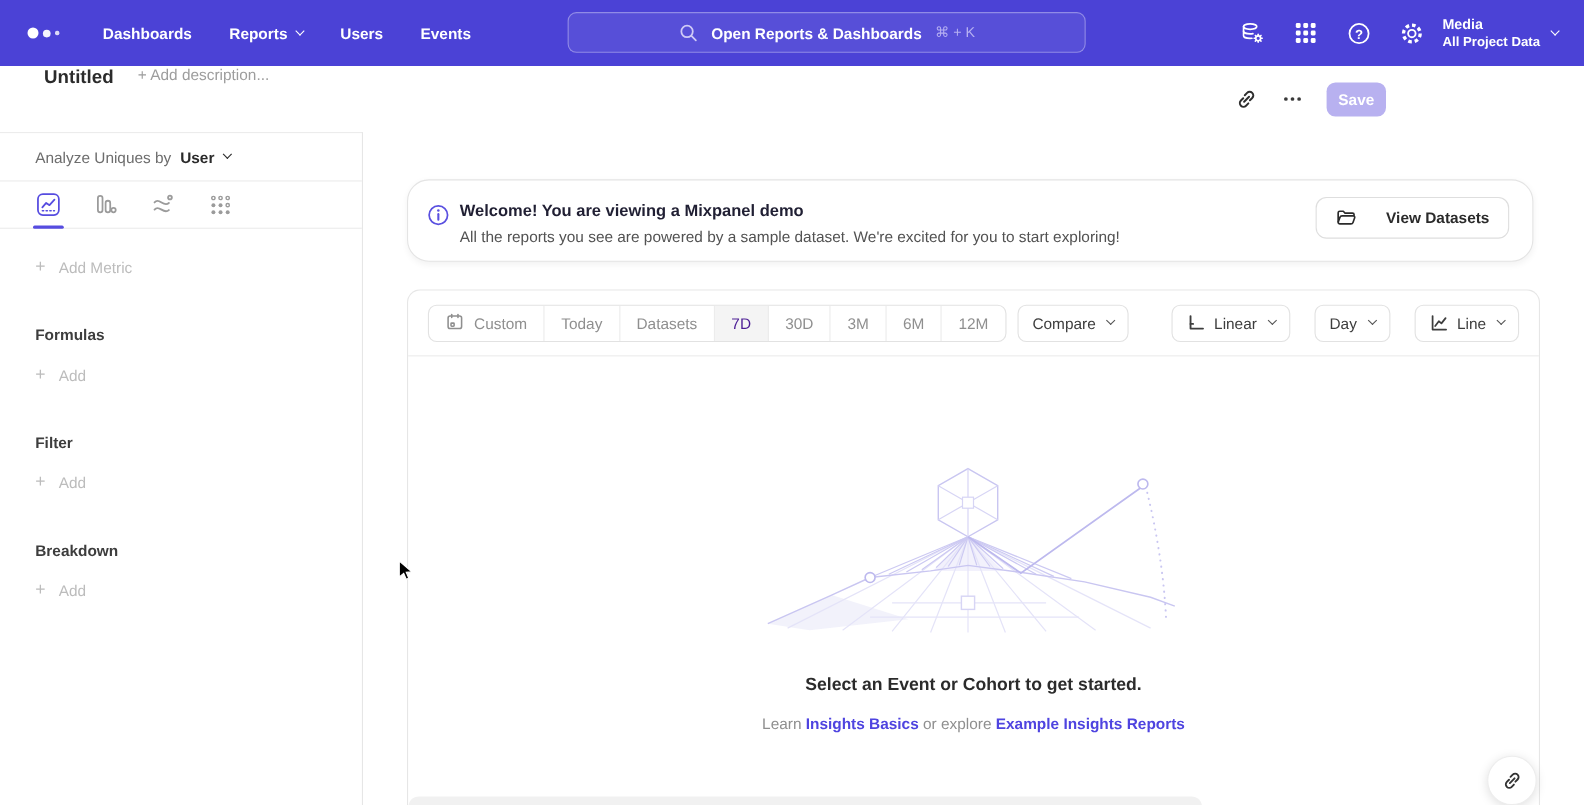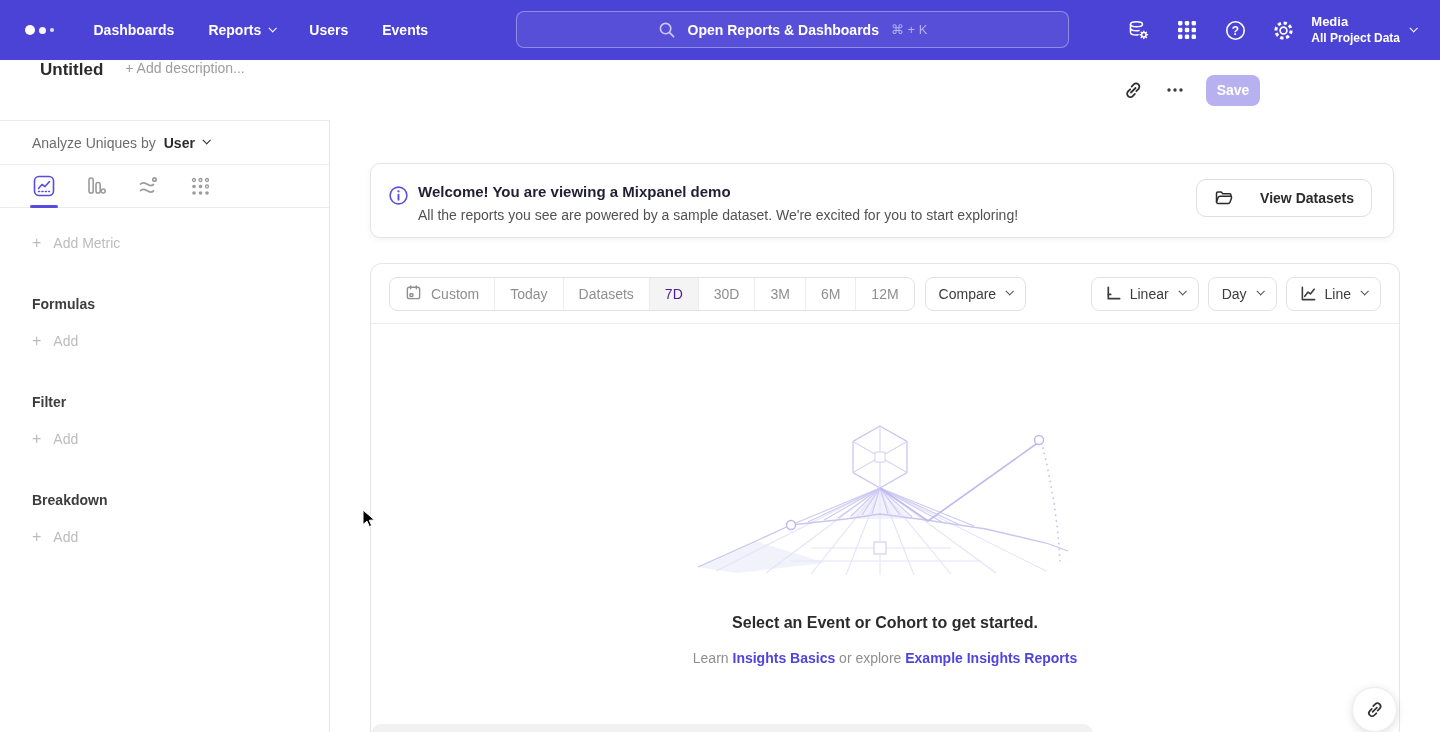--- a/index.html
+++ b/index.html
@@ -9,21 +9,21 @@
 
   
   .topnav { position:absolute; left:0; top:0; width:1440px; height:60px; background:#4b42d6; display:flex; align-items:center; padding-left:25px; color:#fff; }
   .logo { display:flex; align-items:center; gap:4px; margin-right:40px; }
   .logo i { display:block; border-radius:50%; background:#fff; }
   .logo i:nth-child(1){ width:10px; height:10px; }
   .logo i:nth-child(2){ width:7px; height:7px; opacity:.95; }
   .logo i:nth-child(3){ width:3.5px; height:3.5px; opacity:.8; }
   .navitem { font-size:14px; font-weight:600; color:#fff; margin-right:34px; display:flex; align-items:center; cursor:pointer; }
   .chev { display:inline-block; width:6px; height:6px; border-right:1.6px solid currentColor; border-bottom:1.6px solid currentColor; transform:rotate(45deg) translateY(-1px); margin-left:8px; margin-top:-3px; }
-  .searchbar { position:absolute; left:516px; top:11px; width:553px; height:37px; border-radius:8px; background:rgba(255,255,255,0.07); border:1px solid rgba(255,255,255,0.35); display:flex; align-items:center; justify-content:center; gap:12px; cursor:pointer; }
+  .searchbar { position:absolute; left:516px; top:11px; width:471px; height:37px; border-radius:8px; background:rgba(255,255,255,0.07); border:1px solid rgba(255,255,255,0.35); display:flex; align-items:center; justify-content:center; gap:12px; cursor:pointer; }
   .searchbar .ph { font-size:14px; font-weight:600; color:#fff; }
   .searchbar .sc { font-size:13px; color:#b6b0f2; }
   .nav-right { position:absolute; right:0; top:0; height:60px; display:flex; align-items:center; padding-right:24px; }
   .nav-ic { width:24px; height:24px; margin-left:24px; display:flex; align-items:center; justify-content:center; cursor:pointer; color:#fff; }
   .proj { margin-left:16px; line-height:1.25; cursor:pointer; }
   .proj .p1 { font-size:13px; font-weight:700; color:#fff; }
   .proj .p2 { font-size:12px; font-weight:600; color:#fff; }
   .proj-chev { margin-left:10px; color:#fff; }
 
   
@@ -48,37 +48,37 @@
   .s-head .chev { color:#555; }
   .s-add { font-size:14px; color:#bcbcbc; display:flex; align-items:center; cursor:pointer; }
   .s-add .plus { margin-right:12px; font-size:16px; }
   .mt18{margin-top:18px;} .mt26{margin-top:26px;} .mt44{margin-top:44px;} .mt20{margin-top:20px;}
   .feedback { position:absolute; left:0; bottom:0; width:100%; height:28px; border-top:1px solid #ececec; display:flex; align-items:center; justify-content:space-between; padding:0 26px 0 20px; background:#fff; }
   .feedback .fb { font-size:13px; color:#8c8c8c; cursor:pointer; }
   .collapse { width:18px; height:18px; color:#3c3c3c; cursor:pointer; }
 
   
   .main { position:absolute; left:330px; top:120px; width:1110px; height:612px; background:#fff; }
-  .banner { position:absolute; left:40px; top:43px; width:1024px; height:75px; background:#fff; border:1px solid #e4e4e4; border-radius:10px; box-shadow:0 2px 6px rgba(0,0,0,0.05); }
+  .banner { position:absolute; left:40px; top:43px; width:1024px; height:75px; background:#fff; border:1px solid #e4e4e4; border-radius:20px; box-shadow:0 2px 6px rgba(0,0,0,0.05); }
   .banner-info { position:absolute; left:17px; top:21px; }
   .banner-title { position:absolute; left:47px; top:19px; font-size:15px; font-weight:700; color:#201f33; }
   .banner-sub { position:absolute; left:47px; top:43px; font-size:14px; color:#525252; }
   .viewds { position:absolute; right:21px; top:15px; height:38px; border-radius:10px; border:1px solid #dedede; background:#fff; display:flex; align-items:center; gap:26px; padding:0 17px; font-size:14px; font-weight:700; color:#2b2b2b; cursor:pointer; }
 
   .panel { position:absolute; left:40px; top:143px; width:1030px; height:471px; border:1px solid #e6e6e6; border-bottom:none; border-radius:12px 12px 0 0; background:#fff; }
   .controls { height:60px; display:flex; align-items:center; padding:0 18px; border-bottom:1px solid #ececec; }
   .seg { display:flex; align-items:stretch; height:34px; border:1px solid #e2e2e2; border-radius:8px; overflow:hidden; background:#fff; }
   .seg-item { display:flex; align-items:center; padding:0 15px; font-size:14px; color:#8f8f8f; border-right:1px solid #ececec; cursor:pointer; white-space:nowrap; }
   .seg-item:last-child { border-right:none; }
   .seg-item.active { background:#f4f4f4; color:#4c1d95; font-weight:400; }
   .seg-item .cal { margin-right:9px; color:#8f8f8f; }
   .pillbtn { height:34px; border-radius:8px; border:1px solid #e2e2e2; background:#fff; display:flex; align-items:center; gap:8px; padding:0 13px; font-size:14px; color:#3d3d3d; cursor:pointer; white-space:nowrap; }
   .pillbtn .chev { color:#555; margin-left:2px; }
   .ml10 { margin-left:10px; }
-  .right-controls { margin-left:auto; display:flex; gap:9px; }
+  .right-controls { margin-left:auto; display:flex; gap:22px; }
 
   .illustration { position:absolute; left:325px; top:157px; width:380px; height:155px; }
   .empty-title { position:absolute; left:0; top:350px; width:100%; text-align:center; font-size:16px; font-weight:700; color:#2b2b2b; }
   .empty-links { position:absolute; left:0; top:386px; width:100%; text-align:center; font-size:14px; color:#8f8f8f; }
   .empty-links .lnk { color:#4f44e0; font-weight:600; cursor:pointer; }
   .bottom-edge { position:absolute; left:0; bottom:0; width:722px; height:10px; background:#f1f1f1; border-radius:12px 12px 0 0; }
 
   .fab { position:absolute; left:1022px; top:567px; width:45px; height:45px; border-radius:50%; background:#fff; border:1px solid #ededed; box-shadow:0 2px 10px rgba(0,0,0,0.13); display:flex; align-items:center; justify-content:center; color:#333; cursor:pointer; z-index:5; }
 
   .cursor { position:absolute; left:362px; top:509px; z-index:9; pointer-events:none; }

